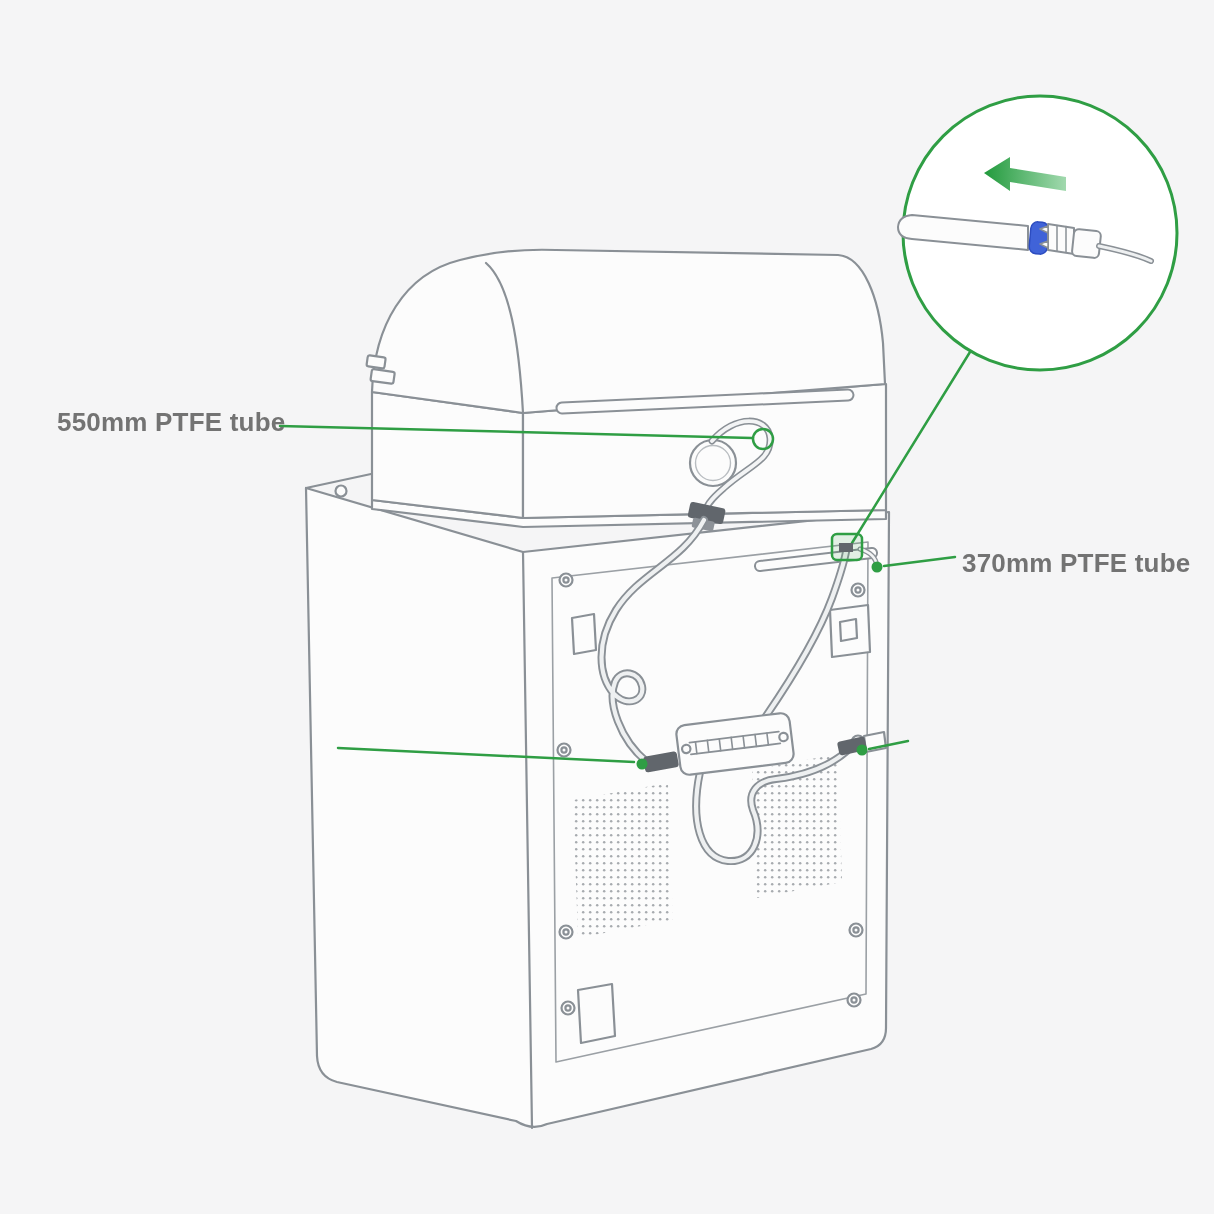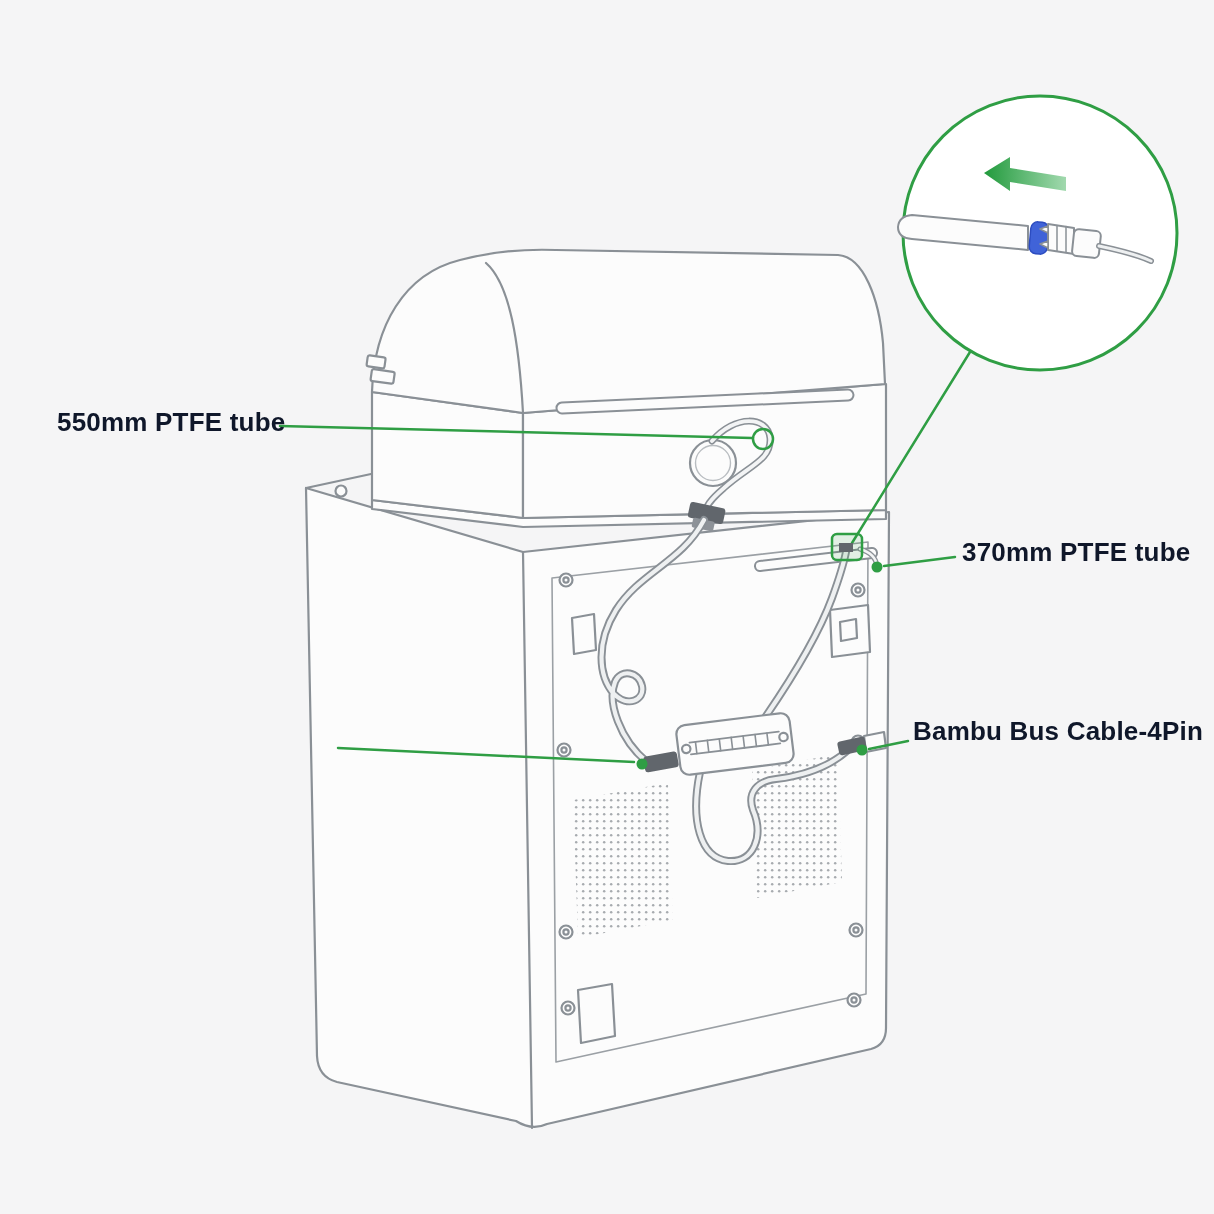--- a/index.html
+++ b/index.html
@@ -9,21 +9,21 @@
     height: 1214px;
     background: #f5f5f6;
     overflow: hidden;
     font-family: "Liberation Sans", sans-serif;
   }
   .stage svg { position: absolute; left: 0; top: 0; }
   .callout-label {
     position: absolute;
     font-size: 26px;
     font-weight: 600;
-    color: #0f172a;
+    color: #737373;
     white-space: nowrap;
     letter-spacing: 0.2px;
   }
 </style>
 </head>
 <body>
 
 <div class="stage">
 
 <svg width="1214" height="1214" viewBox="0 0 1214 1214">
@@ -206,16 +206,15 @@
     <g>
       <path d="M1099,246 C1118,250 1136,254 1151,261" stroke="#8a9096" stroke-width="6"></path>
       <path d="M1099,246 C1118,250 1136,254 1151,261" stroke="#eef0f1" stroke-width="3"></path>
     </g>
 
     <polygon stroke="none" fill="url(#arrowGrad)" points="984,173 1010,157 1010,168 1066,177 1066,191 1010,182 1010,191"></polygon>
   </g>
 </svg>
 
   <div class="callout-label" style="left:57px; top:407px;">550mm PTFE tube</div>
-  <div class="callout-label" style="left:962px; top:537px;text-align:center;">370mm PTFE tube</div>
-  <div class="callout-label" style="left:913px; top:716px;">Bambu Bus Cable-4Pin</div>
+  <div class="callout-label" style="left:962px; top:548px;text-align:center;">370mm PTFE tube</div>
 
 </div>
 
 </body></html>

